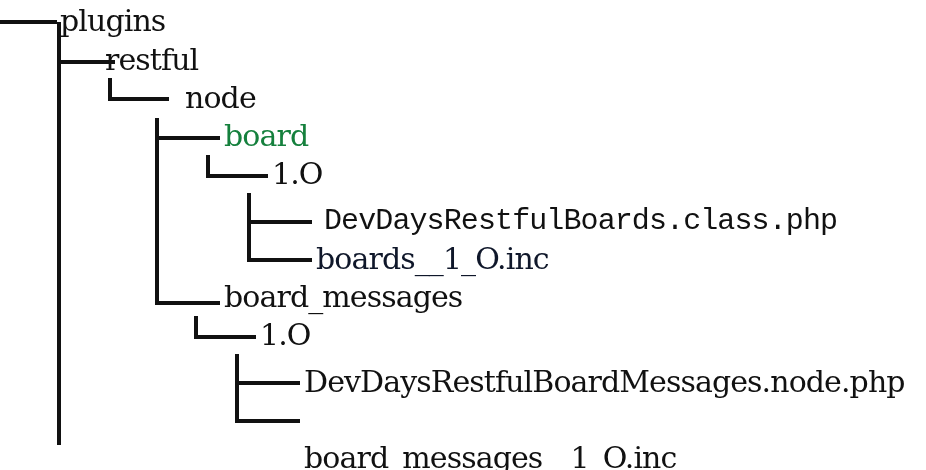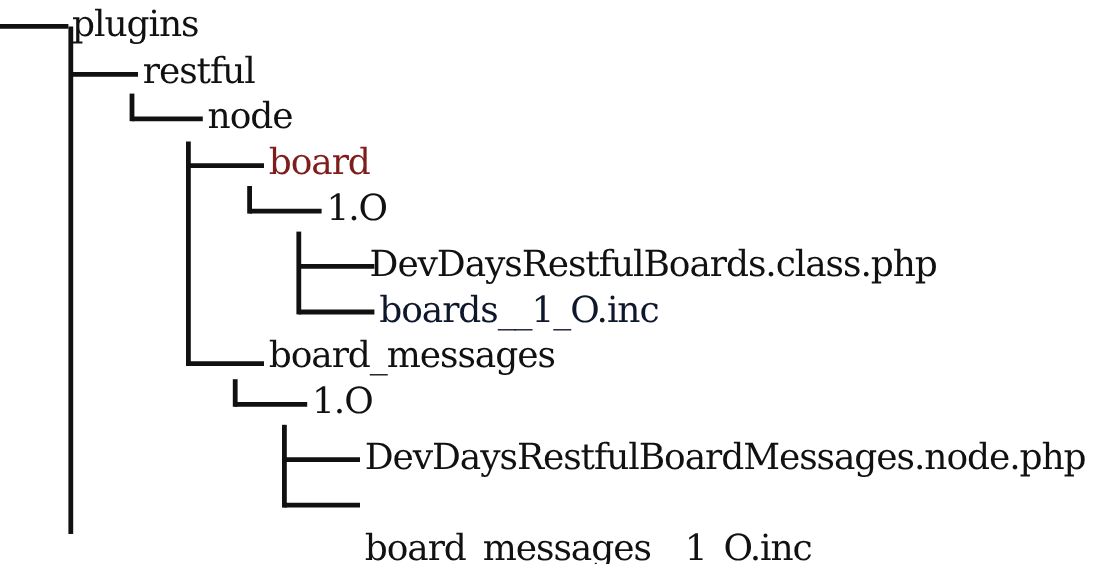--- a/index.html
+++ b/index.html
@@ -60,25 +60,25 @@
       <line x1="157" y1="303" x2="220" y2="303" stroke="#111111"></line>
       <line x1="196" y1="316" x2="196" y2="339" stroke="#111111"></line>
       <line x1="196" y1="337" x2="256" y2="337" stroke="#111111"></line>
       <line x1="237" y1="354" x2="237" y2="423" stroke="#111111"></line>
       <line x1="237" y1="383" x2="300" y2="383" stroke="#111111"></line>
       <line x1="237" y1="421" x2="300" y2="421" stroke="#111111"></line>
     </svg>
 
   <div id="labels-layer">
       <div class="node-label" style="left: 60px; top: 6px; color: rgb(17, 17, 17);">plugins</div>
-      <div class="node-label" style="left: 119px; top: 45px; color: rgb(17, 17, 17);">restful</div>
-      <div class="node-label" style="left: 173px; top: 83px; color: rgb(17, 17, 17);">node</div>
-      <div class="node-label" style="left: 224px; top: 121px; color: #7f1d1d;">board</div>
+      <div class="node-label" style="left: 105px; top: 45px; color: rgb(17, 17, 17);">restful</div>
+      <div class="node-label" style="left: 185px; top: 83px; color: rgb(17, 17, 17);">node</div>
+      <div class="node-label" style="left: 224px; top: 121px; color: #15803d;">board</div>
       <div class="node-label" style="left: 272px; top: 159px; color: rgb(17, 17, 17);">1.O</div>
-      <div class="node-label" style="left: 308px; top: 206px; color: rgb(17, 17, 17);">DevDaysRestfulBoards.class.php</div>
+      <div class="node-label" style="left: 324px; top: 206px; color: rgb(17, 17, 17); font-family: Liberation Mono, monospace;">DevDaysRestfulBoards.class.php</div>
       <div class="node-label" style="left: 316px; top: 244px; color: #0f172a;">boards__1_O.inc</div>
       <div class="node-label" style="left: 224px; top: 282px; color: rgb(17, 17, 17); text-align: right;">board_messages</div>
       <div class="node-label" style="left: 260px; top: 320px; color: rgb(17, 17, 17);">1.O</div>
       <div class="node-label" style="left: 304px; top: 367px; color: rgb(17, 17, 17);">DevDaysRestfulBoardMessages.node.php</div>
       <div class="node-label" style="left: 304px; top: 405px; color: rgb(17, 17, 17); margin-top: 38px;">board_messages__1_O.inc</div>
     </div>
 
 </div>
 
 </body></html>

